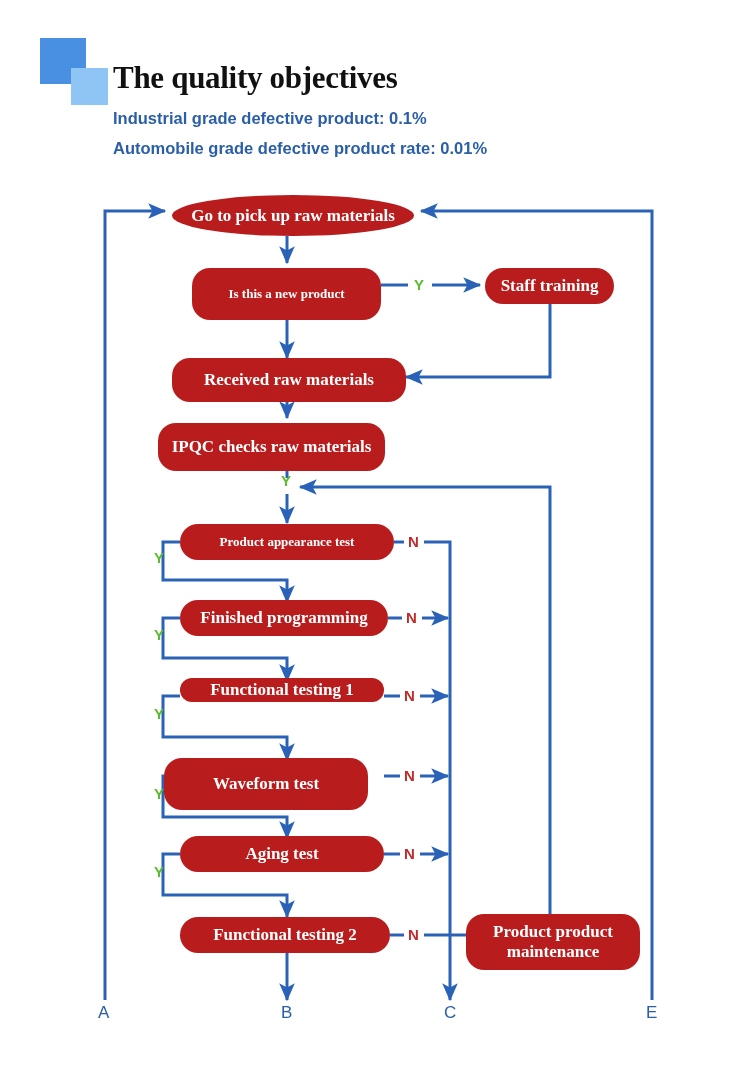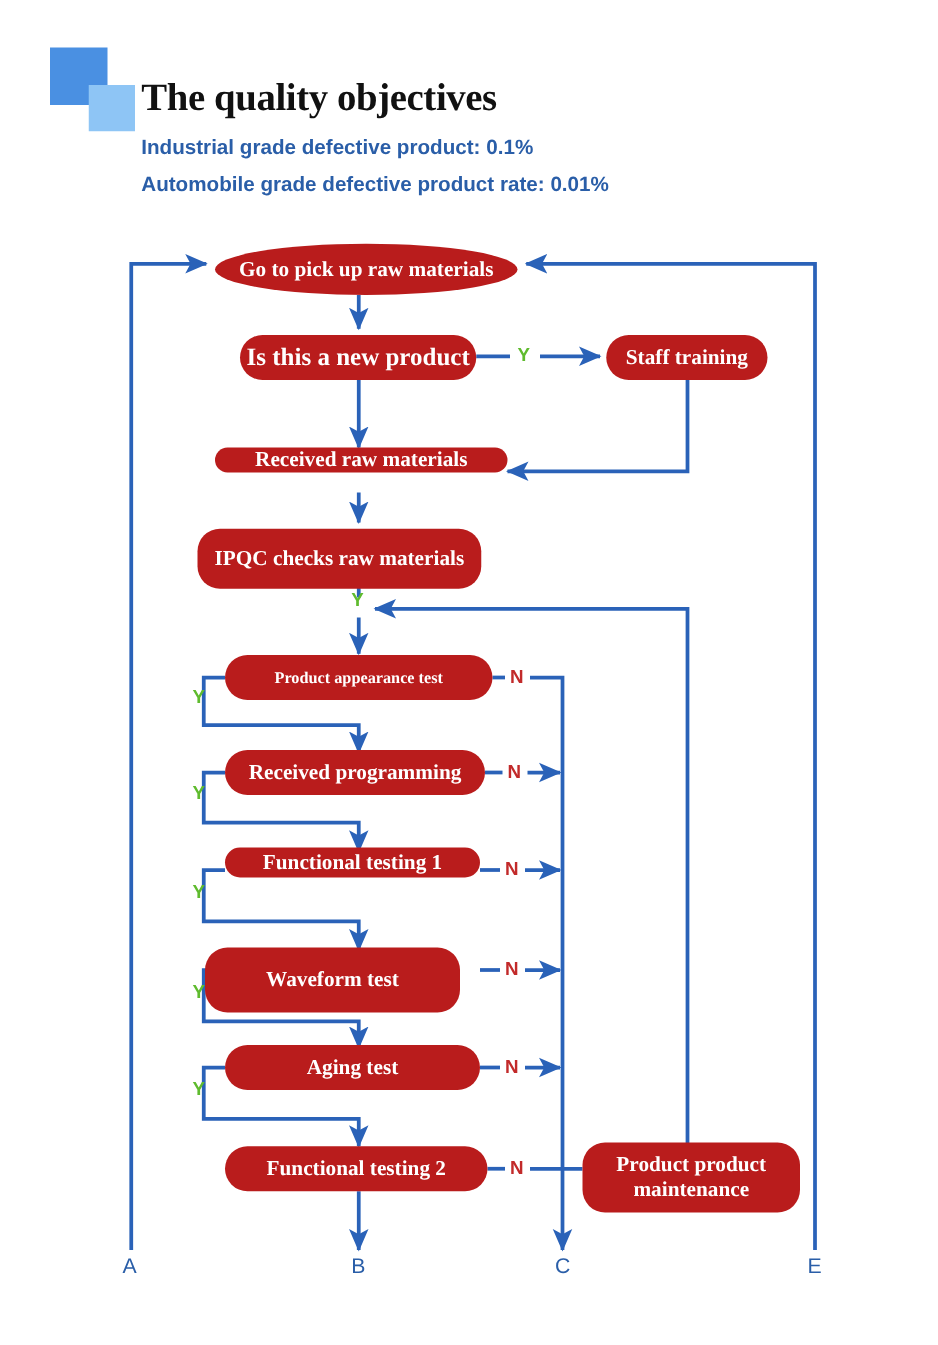--- a/index.html
+++ b/index.html
@@ -181,31 +181,31 @@
       <path d="M390,935 L404,935"></path>
       <path d="M424,935 L466,935"></path>
 
       <path d="M287,953 L287,1000" marker-end="url(#ah)"></path>
 
     </g>
   </svg>
 
   <div class="node ellipse" style="left:172px; top:195px; width:242px; height:41px; font-size:17px;">Go to pick up raw materials</div>
 
-  <div class="node rounded" style="left:192px; top:268px; width:189px; height:36px; font-size:20px;">Is this a new product</div>
+  <div class="node rounded" style="left:192px; top:268px; width:189px; height:52px; font-size:13px;">Is this a new product</div>
 
   <div class="node rounded" style="left:485px; top:268px; width:129px; height:36px; font-size:17px;">Staff training</div>
 
-  <div class="node rounded" style="left:172px; top:358px; width:234px; height:20px; font-size:17px;">Received raw materials</div>
+  <div class="node rounded" style="left:172px; top:358px; width:234px; height:44px; font-size:17px;">Received raw materials</div>
 
   <div class="node rounded" style="left:158px; top:423px; width:227px; height:48px; font-size:17px;">IPQC checks raw materials</div>
 
   <div class="node rounded" style="left:180px; top:524px; width:214px; height:36px; font-size:13px;">Product appearance test</div>
 
-  <div class="node rounded" style="left:180px; top:600px; width:208px; height:36px; font-size:17px;">Received programming</div>
+  <div class="node rounded" style="left:180px; top:600px; width:208px; height:36px; font-size:17px;">Finished programming</div>
 
   <div class="node rounded" style="left:180px; top:678px; width:204px; height:24px; font-size:17px;">Functional testing 1</div>
 
   <div class="node rounded" style="left:164px; top:758px; width:204px; height:52px; font-size:17px;">Waveform test</div>
 
   <div class="node rounded" style="left:180px; top:836px; width:204px; height:36px; font-size:17px;">Aging test</div>
 
   <div class="node rounded" style="left:180px; top:917px; width:210px; height:36px; font-size:17px;">Functional testing 2</div>
 
   <div class="node rounded" style="left:466px; top:914px; width:174px; height:56px; font-size:17px; padding:0 10px;">Product product maintenance</div>

